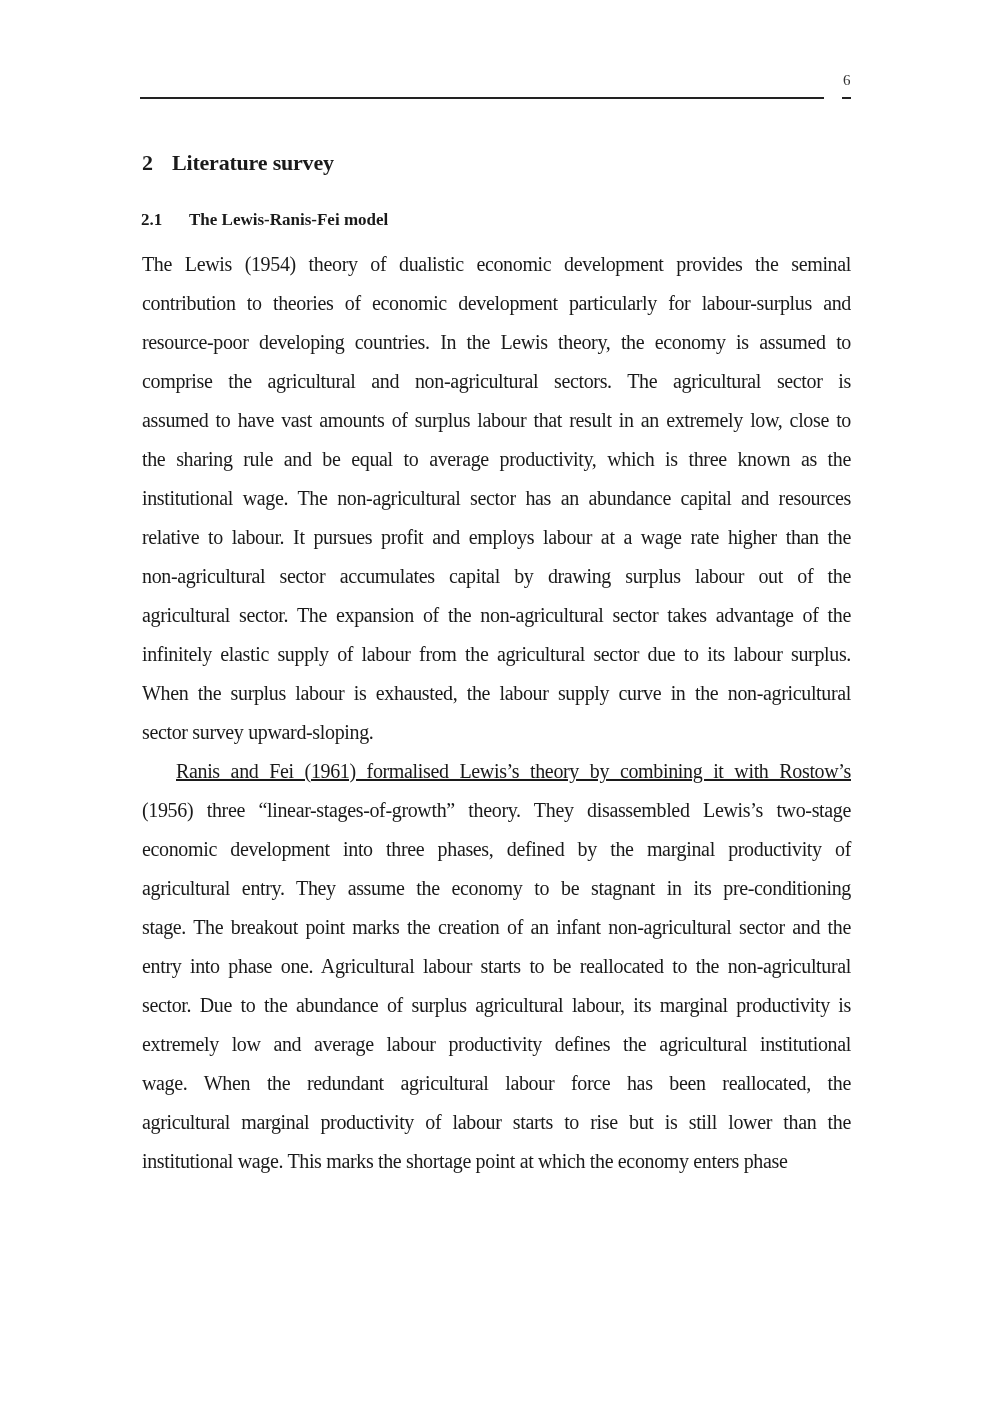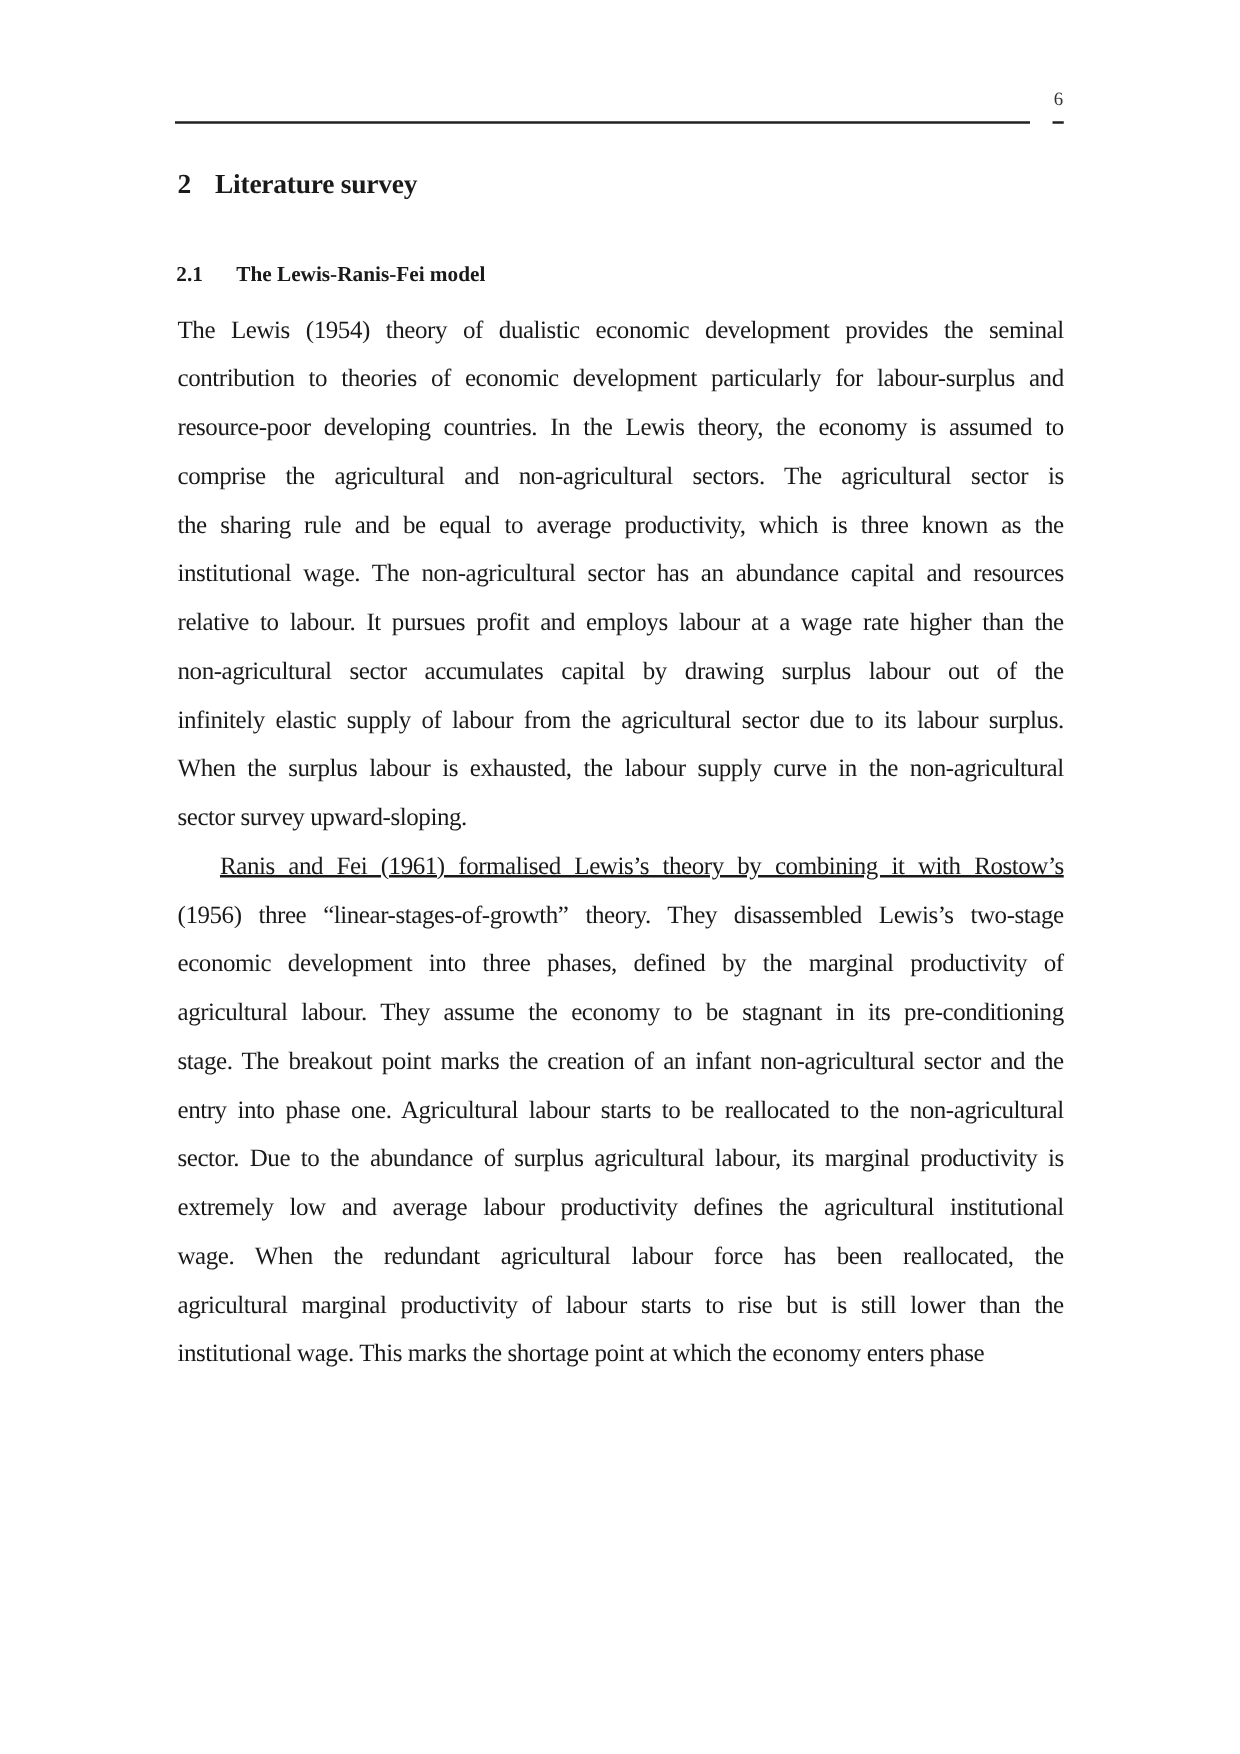--- a/index.html
+++ b/index.html
@@ -1,21 +1,21 @@
 <!DOCTYPE html>
 <html><head>
 <meta charset="utf-8">
 <style>
   html, body { margin: 0; padding: 0; background: #ffffff; }
   body { width: 992px; height: 1403px; position: relative; overflow: hidden;
          font-family: "Liberation Serif", serif; color: #1a1a1a; }
   .page-number { position: absolute; top: 72px; left: 843px; font-size: 15px; color: #333; }
   .header-rule { position: absolute; top: 97px; left: 140px; width: 684px; height: 2px; background: #222; }
   .header-tick { position: absolute; top: 97px; left: 842px; width: 9px; height: 2px; background: #222; }
-  .h1 { position: absolute; top: 134px; left: 142px; font-size: 22px; font-weight: bold; letter-spacing: -0.2px; }
+  .h1 { position: absolute; top: 150px; left: 142px; font-size: 22px; font-weight: bold; letter-spacing: -0.2px; }
   .h1 .num { display: inline-block; width: 30px; }
   .h2 { position: absolute; top: 210px; left: 141px; font-size: 17px; font-weight: bold; }
   .h2 .num { display: inline-block; width: 48px; }
   .body { position: absolute; left: 142px; width: 709px; top: 250px; }
   .line { height: 39px; line-height: 29px; font-size: 20px; white-space: nowrap;
           text-align: justify; text-align-last: justify; letter-spacing: -0.35px;
           transform-origin: left; }
   .line.last { text-align-last: left; }
   .line.indent { padding-left: 34px; text-decoration: underline; }
 </style>
@@ -33,33 +33,35 @@
 <div class="h2">
   <span class="num">2.1</span><span>The Lewis-Ranis-Fei model</span>
 </div>
 
 <div class="body" id="body">
     <div>
       <div class="line">The Lewis (1954) theory of dualistic economic development provides the seminal</div>
       <div class="line">contribution to theories of economic development particularly for labour-surplus and</div>
       <div class="line">resource-poor developing countries. In the Lewis theory, the economy is assumed to</div>
       <div class="line">comprise the agricultural and non-agricultural sectors. The agricultural sector is</div>
+      <div class="line">assumed to have vast amounts of surplus labour that result in an extremely low, close to</div>
       <div class="line">the sharing rule and be equal to average productivity, which is three known as the</div>
       <div class="line">institutional wage. The non-agricultural sector has an abundance capital and resources</div>
       <div class="line">relative to labour. It pursues profit and employs labour at a wage rate higher than the</div>
       <div class="line">non-agricultural sector accumulates capital by drawing surplus labour out of the</div>
+      <div class="line">agricultural sector. The expansion of the non-agricultural sector takes advantage of the</div>
       <div class="line">infinitely elastic supply of labour from the agricultural sector due to its labour surplus.</div>
       <div class="line">When the surplus labour is exhausted, the labour supply curve in the non-agricultural</div>
       <div class="line last">sector survey upward-sloping.</div>
     </div>
     <div>
       <div class="line indent">Ranis and Fei (1961) formalised Lewis’s theory by combining it with Rostow’s</div>
       <div class="line">(1956) three “linear-stages-of-growth” theory. They disassembled Lewis’s two-stage</div>
       <div class="line">economic development into three phases, defined by the marginal productivity of</div>
-      <div class="line">agricultural labour. They assume the economy to be stagnant in its pre-conditioning</div>
+      <div class="line">agricultural entry. They assume the economy to be stagnant in its pre-conditioning</div>
       <div class="line">stage. The breakout point marks the creation of an infant non-agricultural sector and the</div>
       <div class="line">entry into phase one. Agricultural labour starts to be reallocated to the non-agricultural</div>
       <div class="line">sector. Due to the abundance of surplus agricultural labour, its marginal productivity is</div>
       <div class="line">extremely low and average labour productivity defines the agricultural institutional</div>
       <div class="line">wage. When the redundant agricultural labour force has been reallocated, the</div>
       <div class="line">agricultural marginal productivity of labour starts to rise but is still lower than the</div>
       <div class="line last">institutional wage. This marks the shortage point at which the economy enters phase</div>
     </div>
   </div>
 

